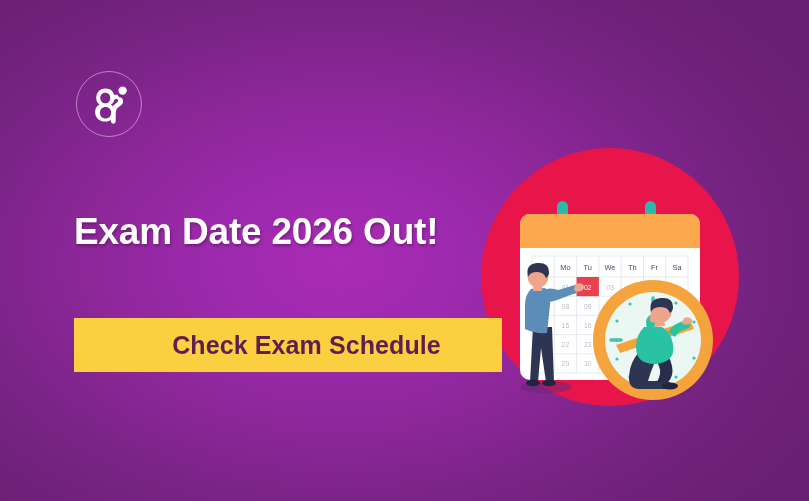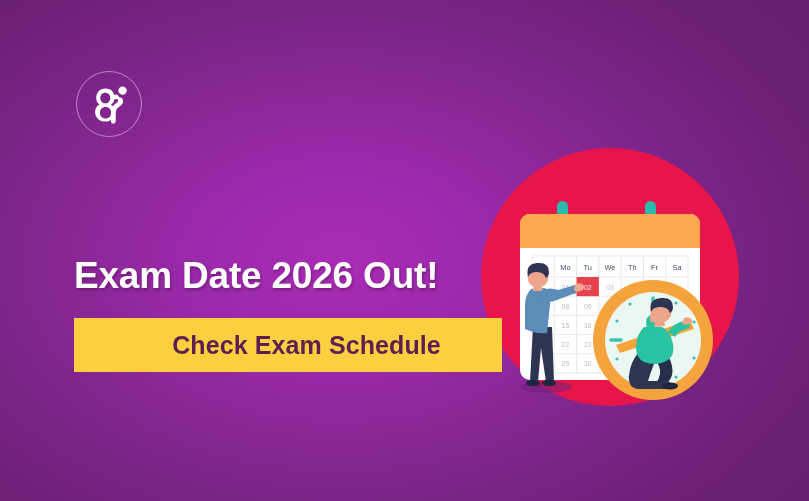--- a/index.html
+++ b/index.html
@@ -35,21 +35,21 @@
     left: 74px;
     top: 209px;
     width: 450px;
     color: #ffffff;
     font-size: 37px;
     font-weight: bold;
     line-height: 45px;
     letter-spacing: -0.2px;
     text-shadow: 1px 2px 3px rgba(40,0,40,0.35);
   }
-  #headline .l2 { display: block; margin-top: 44px; }
+  #headline .l2 { display: block; }
 
   
   #cta {
     position: absolute;
     left: 74px;
     top: 318px;
     width: 428px;
     height: 54px;
     background: #fbcf3f;
     box-sizing: border-box;

